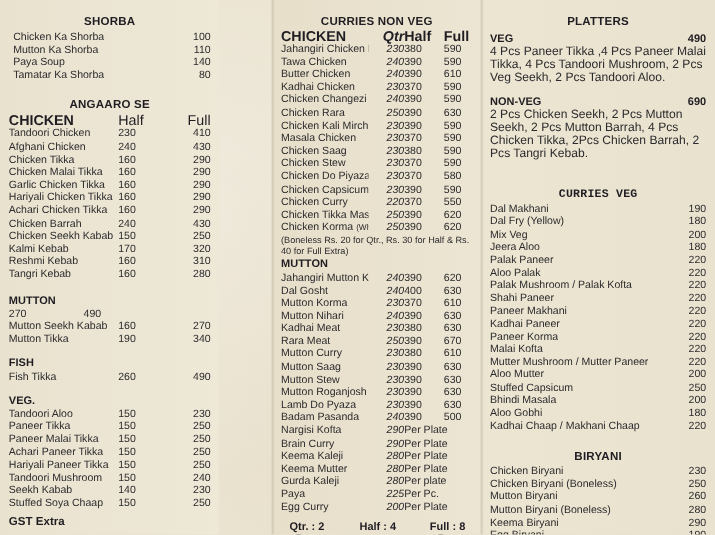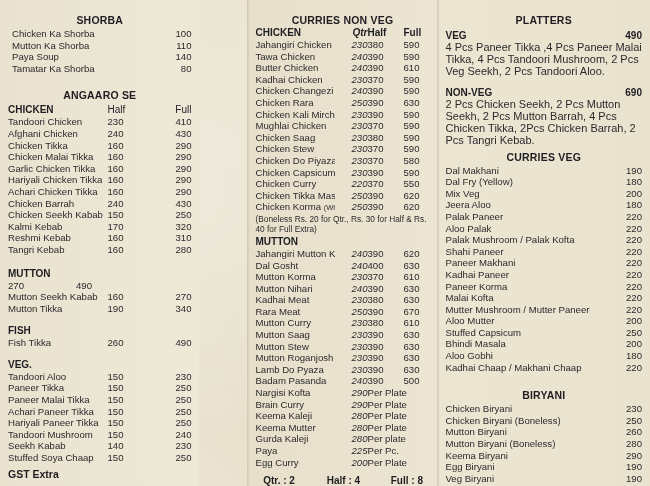--- a/index.html
+++ b/index.html
@@ -28,21 +28,21 @@
   .section-title {
     font-weight:bold; font-size:10.5px; text-align:center;
     letter-spacing:0.2px; color:#1f1d22;
   }
   .sub {
     font-weight:bold; font-size:10px; color:#1f1d22;
   }
   .row { display:flex; font-size:9.6px; line-height:11.6px; white-space:nowrap; }
   .row .name { flex:1; overflow:hidden; }
   .row .p { text-align:right; }
-  .hdr { display:flex; font-size:10px; line-height:12px; font-weight:bold; color:#1f1d22; }
+  .hdr { display:flex; font-size:13px; line-height:12px; font-weight:bold; color:#1f1d22; }
   .hdr .name { flex:1; }
   .hdr .p { text-align:right; font-weight:normal; }
   .left .p1 { width:46px; text-align:left; }
   .left .p2 { width:38px; }
   .left .single { width:40px; }
   .mid .q { width:32px; text-align:right;font-style:italic; }
   .mid .h { width:36px; text-align:left; }
   .mid .f { width:26px; text-align:left; }
   .mid .pp { width:62px; text-align:left; }
   .mid .hdr .q, .mid .hdr .h, .mid .hdr .f { font-weight:bold; }
@@ -268,21 +268,21 @@
           <span class="p h">390</span>
           <span class="p f">630</span>
         </div>
         <div class="row">
           <span class="name">Chicken Kali Mirch</span>
           <span class="p q">230</span>
           <span class="p h">390</span>
           <span class="p f">590</span>
         </div>
         <div class="row">
-          <span class="name">Mughlai Chicken</span>
+          <span class="name">Masala Chicken</span>
           <span class="p q">230</span>
           <span class="p h">370</span>
           <span class="p f">590</span>
         </div>
         <div class="row">
           <span class="name">Chicken Saag</span>
           <span class="p q">230</span>
           <span class="p h">380</span>
           <span class="p f">590</span>
         </div>
@@ -452,21 +452,21 @@
       <span>490</span>
     </div>
     <div class="platter-desc">4 Pcs Paneer Tikka ,4 Pcs Paneer Malai Tikka, 4 Pcs Tandoori Mushroom, 2 Pcs Veg Seekh, 2 Pcs Tandoori Aloo.</div>
 
     <div class="platter-head" style="margin-top:10px;">
       <span class="name">NON-VEG</span>
       <span>690</span>
     </div>
     <div class="platter-desc">2 Pcs Chicken Seekh, 2 Pcs Mutton Seekh, 2 Pcs Mutton Barrah, 4 Pcs Chicken Tikka, 2Pcs Chicken Barrah, 2 Pcs Tangri Kebab.</div>
 
-    <div class="section-title" style="margin-top:4px;">CURRIES VEG</div>
+    <div class="section-title" style="margin-top:24px;font-family:Liberation Mono, monospace;">CURRIES VEG</div>
     <div id="veg-list" style="margin-top:2px;">
         <div class="row">
           <span class="name">Dal Makhani</span>
           <span class="p single">190</span>
         </div>
         <div class="row">
           <span class="name">Dal Fry (Yellow)</span>
           <span class="p single">180</span>
         </div>
         <div class="row">

